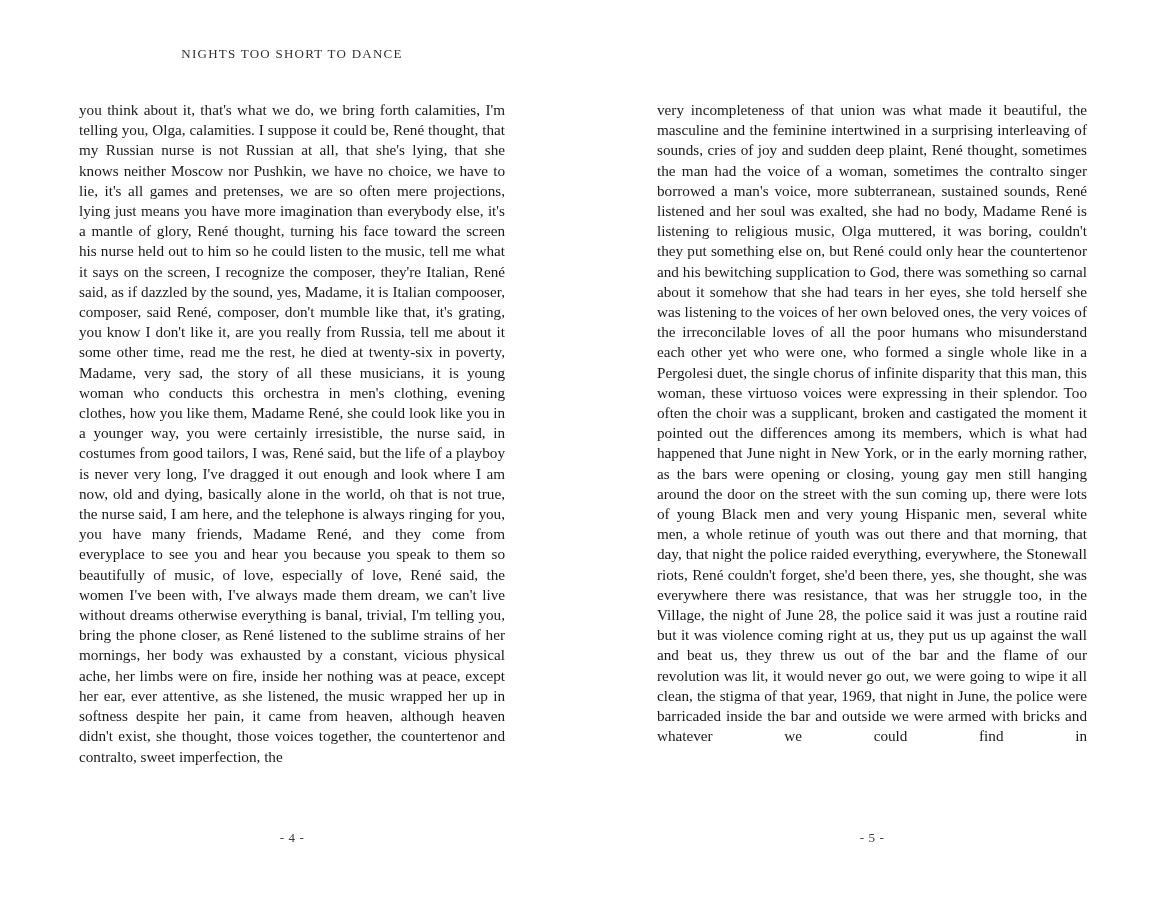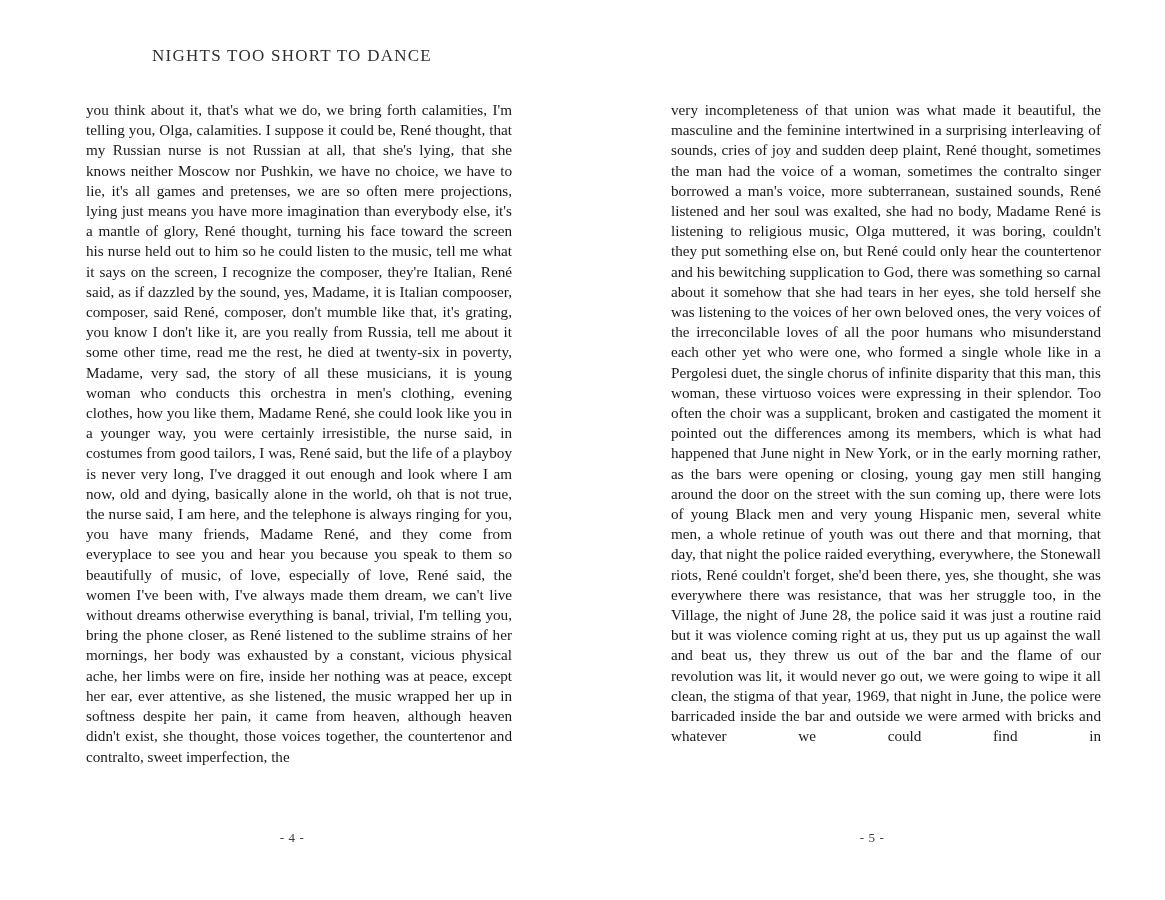--- a/index.html
+++ b/index.html
@@ -15,21 +15,21 @@
     background: #ffffff;
     overflow: hidden;
     font-family: "Liberation Serif", "DejaVu Serif", serif;
   }
 
   
   .running-head {
     position: absolute;
     top: 46px;
     font-family: "Liberation Serif", "DejaVu Serif", serif;
-    font-size: 17px;
+    font-size: 13px;
     letter-spacing: 1.25px;
     color: #2f2f32;
     text-align: center;
     white-space: nowrap;
     text-transform: uppercase;
   }
   .running-head.verso { left: 79px;  width: 426px; }
   .running-head.recto { left: 657px; width: 430px; }
 
   
@@ -37,22 +37,22 @@
     position: absolute;
     top: 100px;
     text-align: justify;
     text-justify: inter-word;
     font-size: 15.2px;
     line-height: 20.2px;
     color: #191919;
     -webkit-hyphens: none;
     hyphens: none;
   }
-  .text-column.verso { left: 79px;  width: 426px; margin-left: 7px; }
-  .text-column.recto { left: 671px; width: 430px; }
+  .text-column.verso { left: 79px;  width: 426px; }
+  .text-column.recto { left: 657px; width: 430px; }
 
   .text-column .body-text {
     margin: 0;
     text-align: justify;
   }
   
   .text-column .body-text::after {
     content: "";
     display: inline-block;
     width: 100%;

